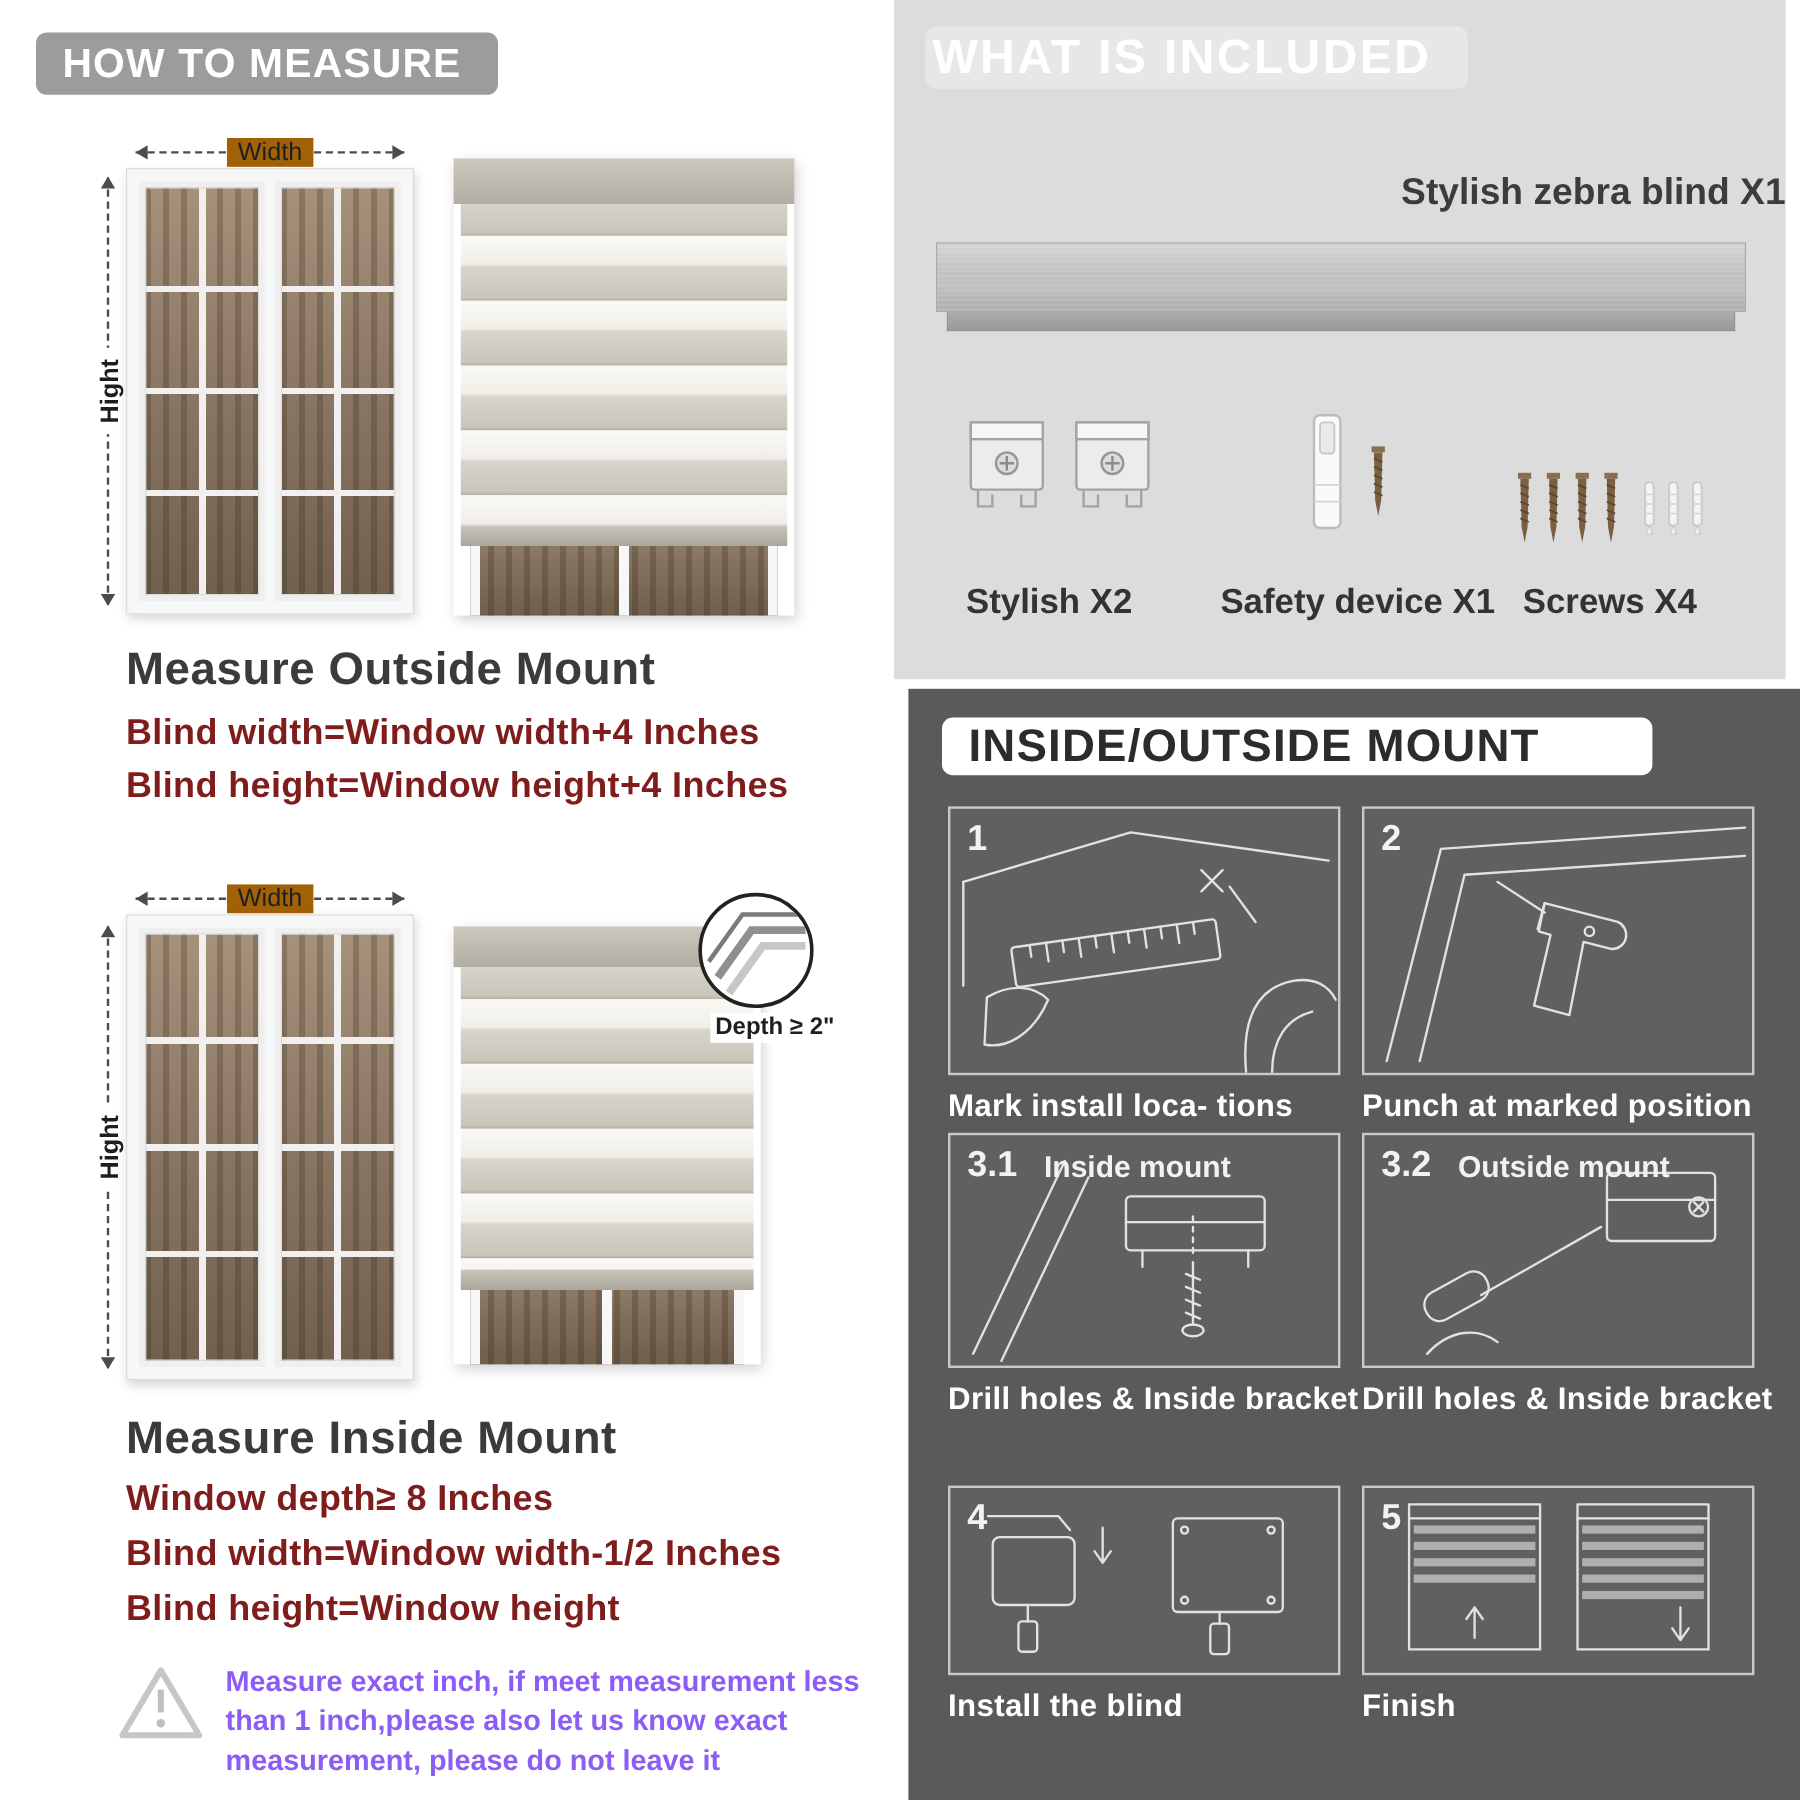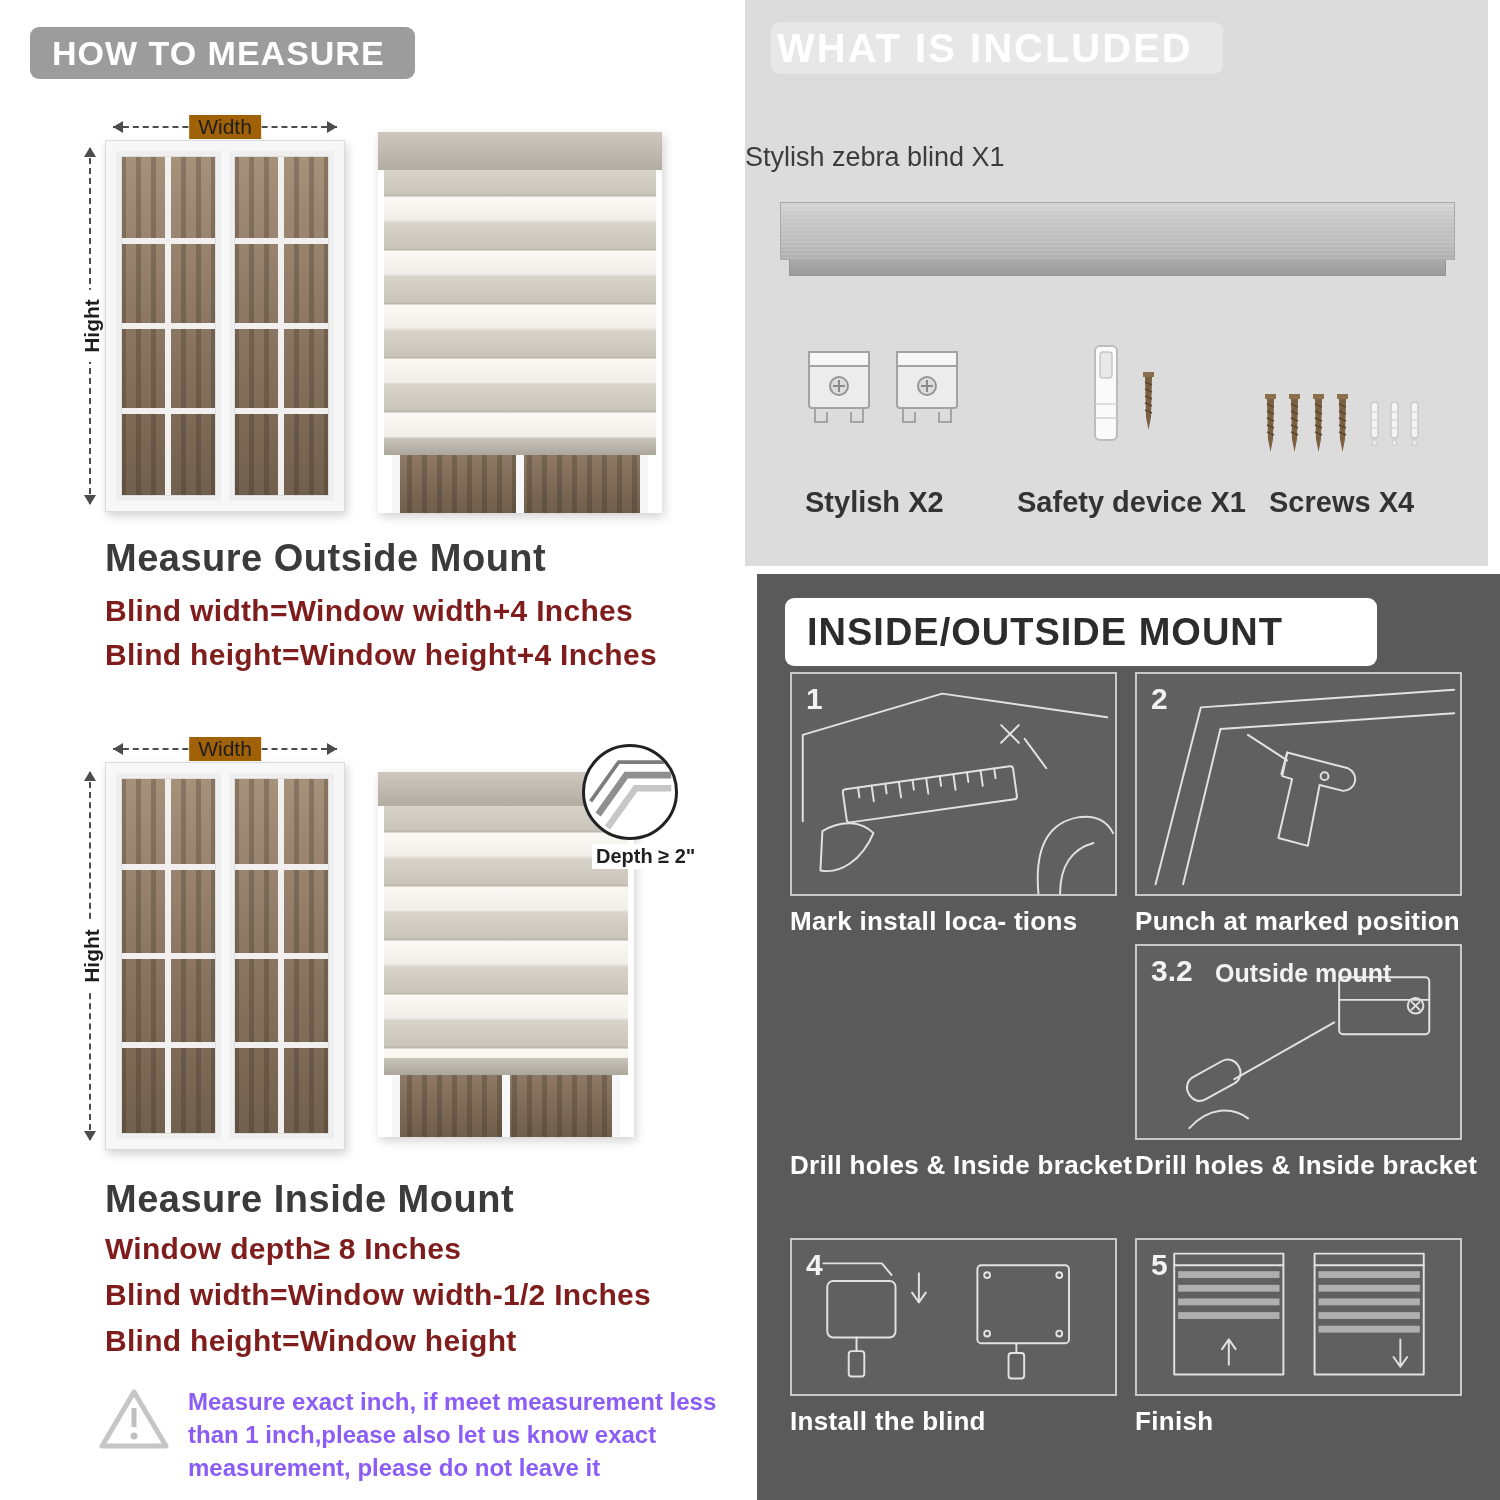--- a/index.html
+++ b/index.html
@@ -54,34 +54,34 @@
 
   .section-title { position:absolute; font-size:38px; font-weight:bold; color:#3b3b3b; letter-spacing:.5px; }
   .body-line { position:absolute; font-size:30px; font-weight:bold; color:#7f1d1d; letter-spacing:.3px; }
   .note-line { position:absolute; font-size:24px; font-weight:bold; color:#8b5cf6; }
 
   
   .included-section { position:absolute; left:745px; top:0; width:743px; height:566px; background:#dcdcdc; }
   .included-badge { position:absolute; left:26px; top:22px; width:452px; height:52px; background:#e7e7e7;
     border-radius:9px; display:flex; align-items:center; padding-left:6px; }
   .included-badge span { color:#fff; font-size:40px; font-weight:bold; letter-spacing:2px; }
-  .blind-label { position:absolute; left:0; right:0; top:142px; text-align:left;
-    font-size:27px; font-weight:normal; color:#3c3c3c; }
+  .blind-label { position:absolute; left:0; right:0; top:142px; text-align:right;
+    font-size:31px; font-weight:bold; color:#3c3c3c; }
   .headrail { position:absolute; left:35px; top:202px; width:675px; }
   .rail-main { height:58px; border:1px solid #a9a9a9;
     background:
       repeating-linear-gradient(0deg, rgba(255,255,255,.10) 0 2px, rgba(0,0,0,0) 2px 4px),
       linear-gradient(180deg,#d4d4d4 0%,#c4c4c4 35%,#bcbcbc 70%,#aeaeae 100%); }
   .rail-lip { height:16px; margin:0 9px; border:1px solid #949494; border-top:none;
     background:linear-gradient(180deg,#ababab,#9a9a9a); }
   .item-label { position:absolute; font-size:29px; font-weight:bold; color:#333; }
   .icon-row { position:absolute; display:flex; }
 
   .mount-section { position:absolute; left:757px; top:574px; width:743px; height:926px; background:#5a5a5a; }
-  .mount-badge { position:absolute; left:28px; top:24px; width:592px; height:68px; background:#fff;
+  .mount-badge { position:absolute; left:28px; top:24px; width:592px; height:48px; background:#fff;
     border-radius:9px; display:flex; align-items:center; padding-left:22px; }
   .mount-badge span { color:#2c2c2c; font-size:38px; font-weight:bold; letter-spacing:1px; }
 
   .panel { position:absolute; border:2px solid #c9c9c9; background:#606060; }
   .panel-art { position:absolute; left:0; top:0; width:100%; height:100%; }
   .panel-art path, .panel-art rect, .panel-art circle, .panel-art line, .panel-art polyline, .panel-art ellipse {
     fill:none; stroke:#e2e2e2; stroke-width:2; stroke-linecap:round; stroke-linejoin:round; }
   .panel-art .fillrect { fill:rgba(240,240,240,.55); stroke:none; }
   .panel-num { position:absolute; left:14px; top:8px; color:#f2f2f2; font-size:30px; font-weight:bold; }
   .panel-inline { position:absolute; left:78px; top:13px; color:#f2f2f2; font-size:25px; font-weight:bold; }
@@ -275,20 +275,35 @@
         <path d="M152 80 l62 16 a12 12 0 0 1 -5 23 l-24 -6 l-12 62 l-30 -8 l14 -60 l-10 -3 z"></path>
         <circle cx="190" cy="104" r="4"></circle>
         <path d="M152 80 l-6 22"></path>
       </svg>
       <span class="panel-num">2</span>
     </div>
 
     <div class="panel-caption" style="left:33px;top:332px;">Mark install loca- tions</div>
     <div class="panel-caption" style="left:378px;top:332px;">Punch at  marked position</div>
 
+    <div class="panel" style="left:33px;top:370px;width:327px;height:196px;">
+      <svg class="panel-art" viewBox="0 0 327 196">
+        <path d="M18 186 L96 22"></path>
+        <path d="M42 192 L116 36"></path>
+        <rect x="148" y="52" width="118" height="46" rx="4"></rect>
+        <path d="M148 74 h118"></path>
+        <path d="M162 98 v14 M252 98 v14"></path>
+        <path d="M205 100 V66" stroke-dasharray="4 5"></path>
+        <path d="M205 161 V108"></path>
+        <path d="M199 118 l12 5 M199 129 l12 5 M199 140 l12 5 M199 151 l12 5"></path>
+        <ellipse cx="205" cy="166" rx="9" ry="5"></ellipse>
+      </svg>
+      <span class="panel-num">3.1</span>
+      <span class="panel-inline">Inside mount</span>
+    </div>
 
     <div class="panel" style="left:378px;top:370px;width:327px;height:196px;">
       <svg class="panel-art" viewBox="0 0 327 196">
         <rect x="205" y="32" width="92" height="58" rx="4"></rect>
         <path d="M205 55 h92"></path>
         <circle cx="283" cy="61" r="8"></circle>
         <path d="M279 57 l8 8 M287 57 l-8 8"></path>
         <path d="M200 78 L98 136"></path>
         <rect x="48" y="124" width="58" height="26" rx="12" transform="rotate(-29 77 137)"></rect>
         <path d="M52 186 C72 164 96 164 112 176"></path>

